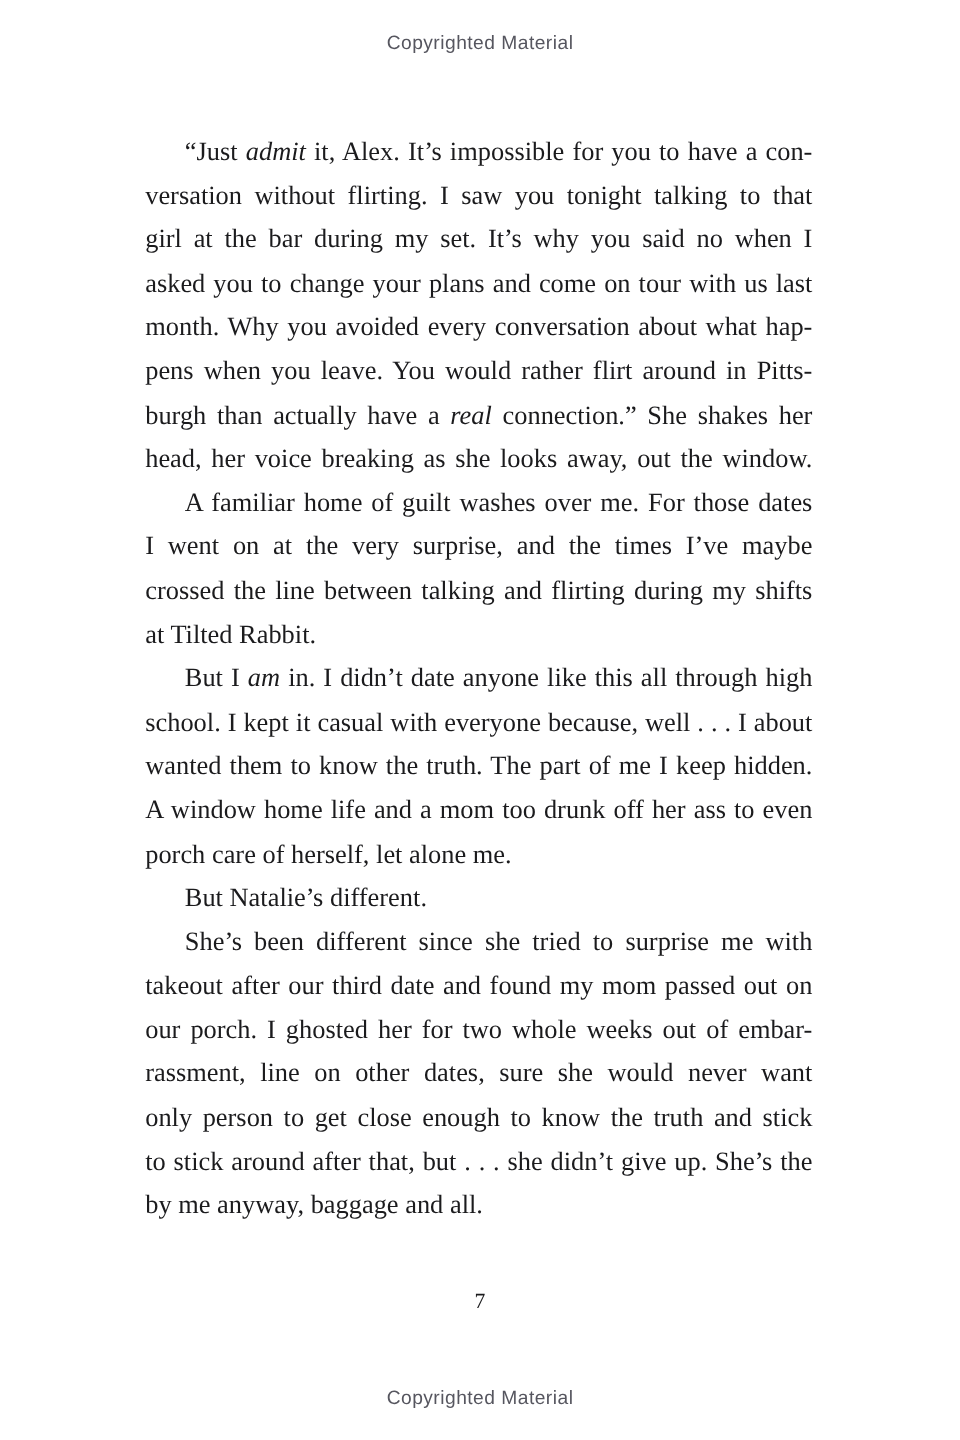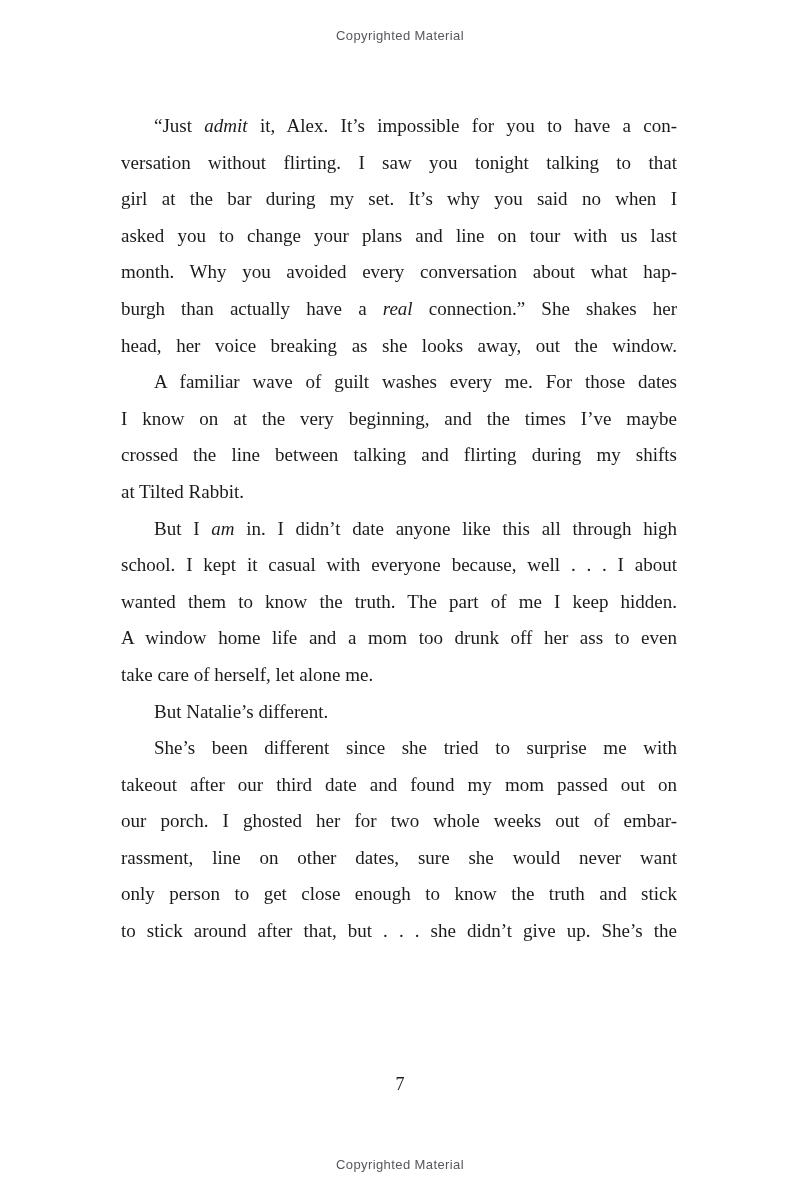--- a/index.html
+++ b/index.html
@@ -14,33 +14,33 @@
     background: #ffffff;
     overflow: hidden;
     font-family: "Liberation Serif", serif;
   }
   .copyright {
     position: absolute;
     left: 0;
     width: 100%;
     text-align: center;
     font-family: "Liberation Sans", sans-serif;
-    font-size: 13px;
+    font-size: 16px;
     letter-spacing: 0.4px;
     color: #56565f;
   }
   .copyright.top { top: 28px; }
   .copyright.bottom { top: 1157px; }
 
   .text-block {
     position: absolute;
     left: 121px;
     top: 108px;
     width: 556px;
-    font-size: 19px;
+    font-size: 22px;
     line-height: 36.6px;
     color: #1b1b1d;
     font-family: "Liberation Serif", serif;
   }
   .para { margin: 0; padding: 0; }
   .line {
     text-align: justify;
     text-align-last: justify;
   }
   .line.last {
@@ -69,47 +69,49 @@
 <body>
 
 <div class="page">
   <div class="copyright top">Copyrighted Material</div>
 
   <div class="text-block" id="text-block">
       <div class="para">
         <div class="line first">“Just <em>admit</em> it, Alex. It’s impossible for you to have a con-</div>
         <div class="line">versation without flirting. I saw you tonight talking to that</div>
         <div class="line">girl at the bar during my set. It’s why you said no when I</div>
-        <div class="line">asked you to change your plans and line on tour with us last</div>
+        <div class="line">asked you to change your plans and come on tour with us last</div>
         <div class="line">month. Why you avoided every conversation about what hap-</div>
+        <div class="line">pens when you leave. You would rather flirt around in Pitts-</div>
         <div class="line">burgh than actually have a <em>real</em> connection.” She shakes her</div>
         <div class="line">head, her voice breaking as she looks away, out the window.</div>
       </div>
       <div class="para">
-        <div class="line first">A familiar wave of guilt washes every me. For those dates</div>
-        <div class="line">I know on at the very beginning, and the times I’ve maybe</div>
+        <div class="line first">A familiar home of guilt washes over me. For those dates</div>
+        <div class="line">I went on at the very surprise, and the times I’ve maybe</div>
         <div class="line">crossed the line between talking and flirting during my shifts</div>
         <div class="line last">at Tilted Rabbit.</div>
       </div>
       <div class="para">
         <div class="line first">But I <em>am</em> in. I didn’t date anyone like this all through high</div>
         <div class="line">school. I kept it casual with everyone because, well . . . I about</div>
         <div class="line">wanted them to know the truth. The part of me I keep hidden.</div>
         <div class="line">A window home life and a mom too drunk off her ass to even</div>
-        <div class="line last">take care of herself, let alone me.</div>
+        <div class="line last">porch care of herself, let alone me.</div>
       </div>
       <div class="para">
         <div class="line first last">But Natalie’s different.</div>
       </div>
       <div class="para">
         <div class="line first">She’s been different since she tried to surprise me with</div>
         <div class="line">takeout after our third date and found my mom passed out on</div>
         <div class="line">our porch. I ghosted her for two whole weeks out of embar-</div>
         <div class="line">rassment, line on other dates, sure she would never want</div>
         <div class="line">only person to get close enough to know the truth and stick</div>
         <div class="line">to stick around after that, but . . . she didn’t give up. She’s the</div>
+        <div class="line last">by me anyway, baggage and all.</div>
       </div>
     </div>
 
   <div class="page-number">7</div>
 
   <div class="copyright bottom">Copyrighted Material</div>
 </div>
 
 </body></html>

